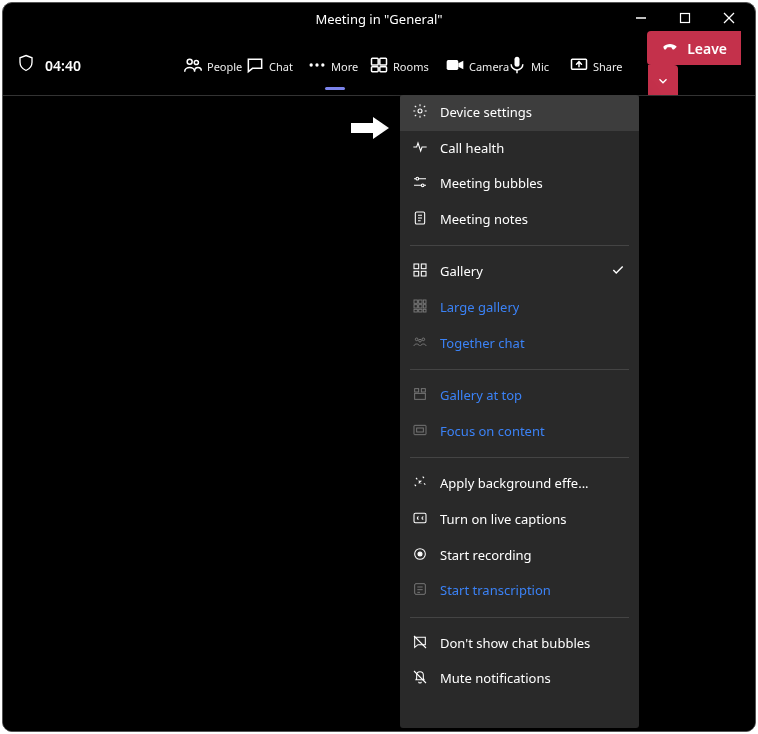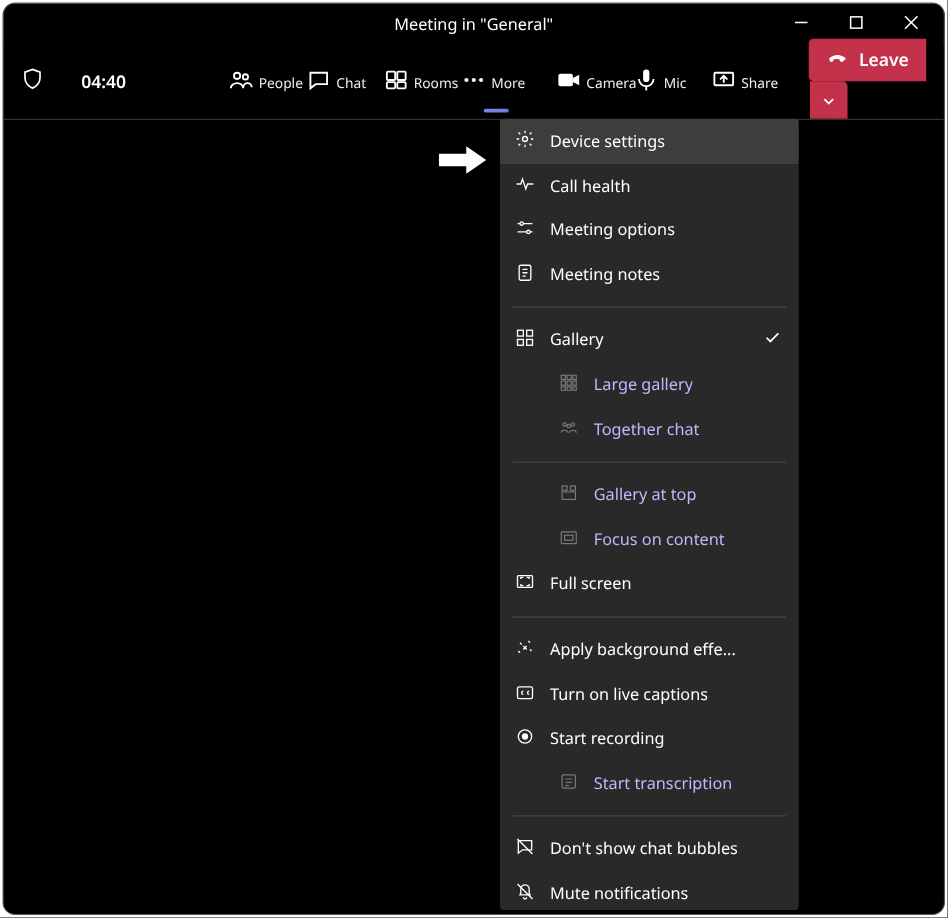--- a/index.html
+++ b/index.html
@@ -13,37 +13,37 @@
       height: 32px; display: flex; align-items: center; justify-content: center; position: relative; color: #fff; font-size: 13px;
     }
     .titlebar .wctrls { position: absolute; right: 4px; top: 0; display: flex; gap: 0; }
     .wctrl { width: 44px; height: 30px; display: flex; align-items: center; justify-content: center; color: #fff; font-size: 14px; cursor: default; }
     .wctrl svg { width: 12px; height: 12px; }
     .toolbar {
       height: 60px; background: #000; display: flex; align-items: center; padding: 0 14px; color: #fff; position: relative;
     }
     .tool-left { display:flex; align-items:center; gap:10px; }
     .shield-icon svg { width: 18px; height: 18px; }
-    .timer { font-size: 14px; font-weight:600; margin-left:20px;}
+    .timer { font-size: 14px; font-weight:600; margin-left:0;}
     .tool-mid { display:flex; gap:6px; position:absolute; left:180px; }
     .tbtn { width:56px; display:flex; flex-direction:row; align-items:center; gap:4px; font-size:11px; color:#eee; cursor:default; padding:6px 0 4px; border-radius:4px;}
     .tbtn svg { width:20px; height:20px; }
     .tbtn.more { position:relative; }
     .more-underline { position:absolute; bottom:-8px; left:18px; width:20px; height:3px; background:#7b83eb; border-radius:2px;}
     .leave-wrap { position:absolute; right:14px; display:flex;flex-direction:column; }
     .leave-btn { height:34px; background:#c4314b; border-radius:4px 0 0 4px; display:flex; align-items:center; padding:0 14px; gap:8px; font-size:14px; font-weight:600; cursor:default;}
     .leave-btn svg { width:18px; height:18px; }
     .leave-dd { width:30px; height:34px; background:#c4314b; display:flex; align-items:center; justify-content:center; border-radius:0 4px 4px 0; margin-left:1px; cursor:default;}
     .leave-dd svg { width:14px; height:14px; }
     .content { position:absolute; left:0; right:0; top:92px; bottom:0; background:#000; border-top:1px solid #333;}
     .menu { position:absolute; top:92px; left:397px; width:239px; height:633px; background:#292929; color:#fff; border-radius:3px; box-shadow:0 4px 20px rgba(0,0,0,.5); overflow:hidden; }
     .menu-inner { height:100%; overflow-y:auto; }
     .mitem { display:flex; align-items:center; gap:12px; padding:8px 14px 8px 12px; cursor:default; font-size:13px; line-height:1.2; }
     .mitem.hovered { background:#3d3d3d; }
-    .mitem.disabled { color:#c4b5fd;margin-left:35px; }
+    .mitem.disabled { color:#3b82f6; }
     .mitem svg { width:16px; height:16px; flex-shrink:0; }
     .mitem .check { margin-left:auto; }
     .mitem .check svg { width:14px; height:14px;}
     .msep { height:1px; background:#444; margin:8px 10px; }
     .arrow-indicator { position:absolute; top:114px; left:348px; }
     .arrow-indicator svg { width:38px; height:22px; fill:#fff; }
     .mlabel { white-space:nowrap; overflow:hidden; text-overflow:ellipsis; }
     
     .tbtn .iconslot svg{width:20px;height:20px;}
   </style>
@@ -90,38 +90,38 @@
               <path d="M14 19c0-2.5 2-4 4-4s4 1.5 4 4"></path>
             </svg></span>
         <span>People</span>
       </div>
       <div class="tbtn">
         <span class="iconslot"><svg viewBox="0 0 24 24" fill="none" stroke="#fff" stroke-width="1.8">
               <path d="M4 5h16v11H9l-5 4V5z"></path>
             </svg></span>
         <span>Chat</span>
       </div>
+      <div class="tbtn more">
+        <span class="iconslot"><svg viewBox="0 0 24 24" fill="#fff">
+              <circle cx="5" cy="12" r="2"></circle>
+              <circle cx="12" cy="12" r="2"></circle>
+              <circle cx="19" cy="12" r="2"></circle>
+            </svg></span>
+        <span>More</span>
+        <span class="more-underline"></span>
+      </div>
       <div class="tbtn">
         <span class="iconslot"><svg viewBox="0 0 24 24" fill="none" stroke="#fff" stroke-width="1.8">
               <rect x="3" y="4" width="8" height="8" rx="1"></rect>
               <rect x="13" y="4" width="8" height="8" rx="1"></rect>
               <rect x="3" y="14" width="8" height="6" rx="1"></rect>
               <rect x="13" y="14" width="8" height="6" rx="1"></rect>
             </svg></span>
         <span>Rooms</span>
       </div>
-      <div class="tbtn more">
-        <span class="iconslot"><svg viewBox="0 0 24 24" fill="#fff">
-              <circle cx="5" cy="12" r="2"></circle>
-              <circle cx="12" cy="12" r="2"></circle>
-              <circle cx="19" cy="12" r="2"></circle>
-            </svg></span>
-        <span>More</span>
-        <span class="more-underline"></span>
-      </div>
       <div class="tbtn" style="margin-left:14px;">
         <span class="iconslot"><svg viewBox="0 0 24 24" fill="#fff">
               <rect x="2" y="6" width="14" height="12" rx="2"></rect>
               <path d="M16 10l6-3v10l-6-3z"></path>
             </svg></span>
         <span>Camera</span>
       </div>
       <div class="tbtn">
         <span class="iconslot"><svg viewBox="0 0 24 24" fill="#fff">
               <rect x="9" y="2" width="6" height="12" rx="3"></rect>
@@ -177,21 +177,21 @@
             </svg></span>
         <span class="mlabel">Call health</span>
       </div>
       <div class="mitem">
         <span><svg viewBox="0 0 24 24" fill="none" stroke="#fff" stroke-width="1.6">
               <line x1="3" y1="7" x2="21" y2="7"></line>
               <circle cx="8" cy="7" r="2" fill="#292929"></circle>
               <line x1="3" y1="17" x2="21" y2="17"></line>
               <circle cx="16" cy="17" r="2" fill="#292929"></circle>
             </svg></span>
-        <span class="mlabel">Meeting options</span>
+        <span class="mlabel">Meeting bubbles</span>
       </div>
       <div class="mitem">
         <span><svg viewBox="0 0 24 24" fill="none" stroke="#fff" stroke-width="1.6">
               <rect x="5" y="3" width="14" height="18" rx="2"></rect>
               <line x1="9" y1="8" x2="15" y2="8"></line>
               <line x1="9" y1="12" x2="15" y2="12"></line>
               <line x1="9" y1="16" x2="13" y2="16"></line>
             </svg></span>
         <span class="mlabel">Meeting notes</span>
       </div>
@@ -240,27 +240,20 @@
             </svg></span>
         <span class="mlabel">Gallery at top</span>
       </div>
       <div class="mitem disabled">
         <span><svg viewBox="0 0 24 24" fill="none" stroke="#7a7a7a" stroke-width="1.4">
               <rect x="3" y="5" width="18" height="14" rx="1"></rect>
               <rect x="7" y="9" width="10" height="6"></rect>
             </svg></span>
         <span class="mlabel">Focus on content</span>
       </div>
-      <div class="mitem">
-        <span><svg viewBox="0 0 24 24" fill="none" stroke="#fff" stroke-width="1.6">
-              <rect x="3" y="5" width="18" height="14" rx="1"></rect>
-              <path d="M7 9V7h3M17 9V7h-3M7 15v2h3M17 15v2h-3"></path>
-            </svg></span>
-        <span class="mlabel">Full screen</span>
-      </div>
       <div class="msep"></div>
       <div class="mitem">
         <span><svg viewBox="0 0 24 24" fill="none" stroke="#fff" stroke-width="1.6">
               <path d="M6 6l2 2M16 4l2 2M4 16l2 2M18 14l2 2M10 10l4 4M14 10l-4 4"></path>
             </svg></span>
         <span class="mlabel">Apply background effe...</span>
       </div>
       <div class="mitem">
         <span><svg viewBox="0 0 24 24" fill="none" stroke="#fff" stroke-width="1.6">
               <rect x="3" y="5" width="18" height="14" rx="2"></rect>

